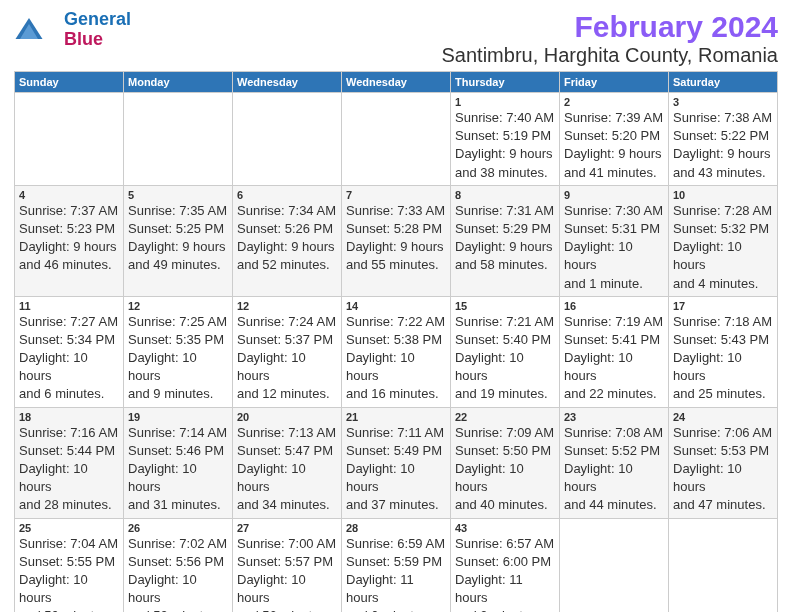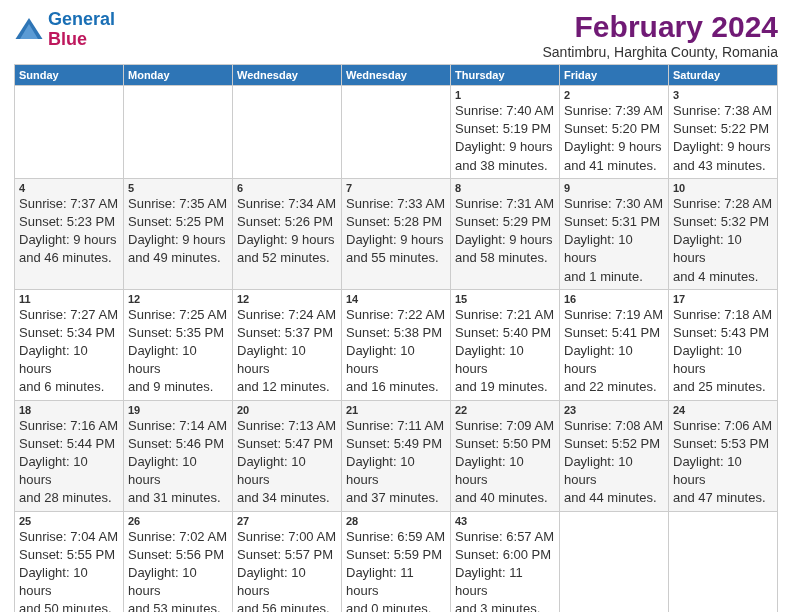--- a/index.html
+++ b/index.html
@@ -16,45 +16,45 @@
     }
     .header-row {
       display: flex;
       align-items: flex-start;
       justify-content: space-between;
       margin-bottom: 4px;
     }
     .logo {
       display: flex;
       align-items: center;
-      gap: 4px;
+      gap: 20px;
     }
     .logo-text {
       font-size: 18px;
       font-weight: bold;
       color: #333;
       line-height: 1.1;
     }
     .logo-text span {
       color: #1a6fb5;
     }
     .logo-icon {
       width: 30px;
       height: 30px;
     }
     .title-block {
       text-align: right;
     }
     .cal-title {
       font-size: 30px;
       font-weight: bold;
-      color: #701a75;
+      color: #8b5cf6;
     }
     .cal-subtitle {
-      font-size: 14px;
+      font-size: 20px;
       color: #333;
       font-weight: normal;
     }
     table {
       width: 100%;
       border-collapse: collapse;
       table-layout: fixed;
     }
     thead tr th {
       background: #2e75b6;

